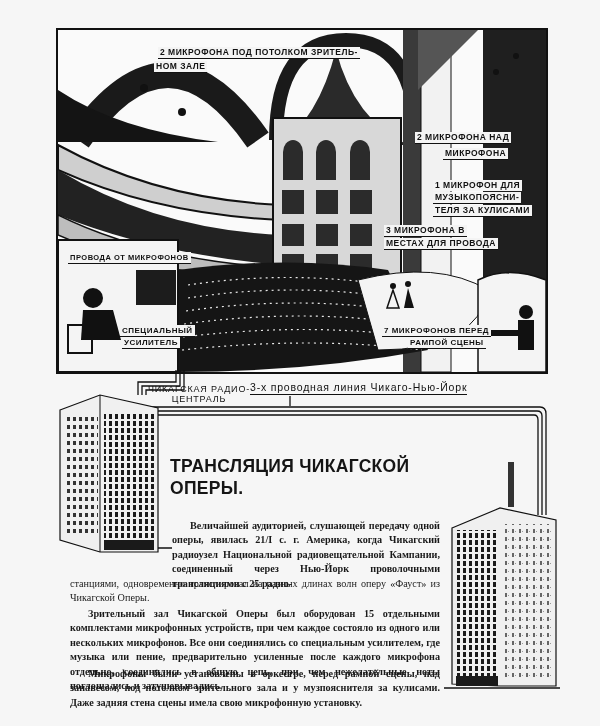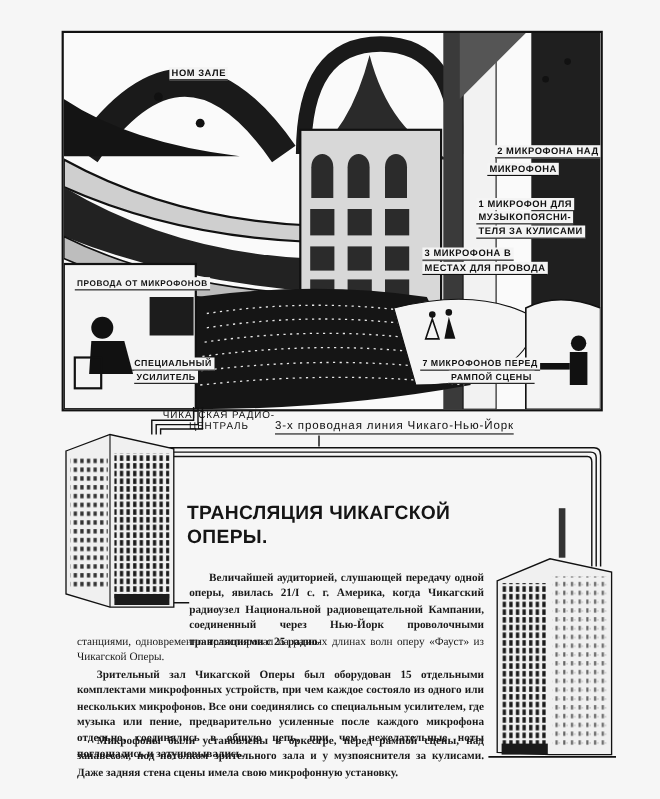--- a/index.html
+++ b/index.html
@@ -107,23 +107,26 @@
     <path d="M460 290 h16 v30 h-16 z" fill="#111"></path>
 
     <g fill="#111">
       <circle cx="86" cy="58" r="4"></circle>
         <circle cx="124" cy="82" r="4"></circle>
       <circle cx="438" cy="42" r="3"></circle>
         <circle cx="458" cy="26" r="3"></circle>
     </g>
   </svg>
 
+  <div class="lbl u" style="left:100px; top:17px;">
+    <span>2 МИКРОФОНА ПОД ПОТОЛКОМ ЗРИТЕЛЬ-</span>
+  </div>
   <div class="lbl u" style="left:96px; top:31px;">НОМ ЗАЛЕ</div>
 
-  <div class="lbl u" style="left:392px; top:102px;">2 МИКРОФОНА НАД</div>
+  <div class="lbl u" style="left:357px; top:102px;">2 МИКРОФОНА НАД</div>
   <div class="lbl u" style="left:385px; top:118px;">МИКРОФОНА</div>
 
   <div class="lbl" style="left:375px; top:150px;">1 МИКРОФОН ДЛЯ</div>
   <div class="lbl u" style="left:375px; top:162px;">МУЗЫКОПОЯСНИ-</div>
   <div class="lbl u" style="left:375px; top:175px;">ТЕЛЯ ЗА КУЛИСАМИ</div>
 
   <div class="lbl u" style="left:326px; top:195px;">3 МИКРОФОНА В</div>
   <div class="lbl u" style="left:326px; top:208px;">МЕСТАХ ДЛЯ ПРОВОДА</div>
 
   <div class="lbl u" style="left:10px; top:222px; font-size:7.5px;">ПРОВОДА ОТ МИКРОФОНОВ</div>
@@ -176,21 +179,21 @@
     <pattern id="winL" width="6" height="8" patternUnits="userSpaceOnUse">
       <rect x="1" y="1" width="3" height="4" fill="#333"></rect>
     </pattern>
     <pattern id="winL2" width="7" height="8" patternUnits="userSpaceOnUse">
       <rect x="1" y="1" width="2" height="4" fill="#666"></rect>
       <rect x="4" y="3" width="1" height="1" fill="#999"></rect>
     </pattern>
   </defs>
 </svg>
 
-<div class="abs station-caption" style="left:148px; top:372px;">
+<div class="abs station-caption" style="left:148px; top:384px;">
   <div>ЧИКАГСКАЯ РАДИО-</div>
   <div>ЦЕНТРАЛЬ</div>
 </div>
 <div class="abs line-caption" style="left:250px; top:381px;">3-х проводная линия Чикаго-Нью-Йорк</div>
 
 <div class="abs title">
   <div>ТРАНСЛЯЦИЯ ЧИКАГСКОЙ</div>
   <div>ОПЕРЫ.</div>
 </div>
 

